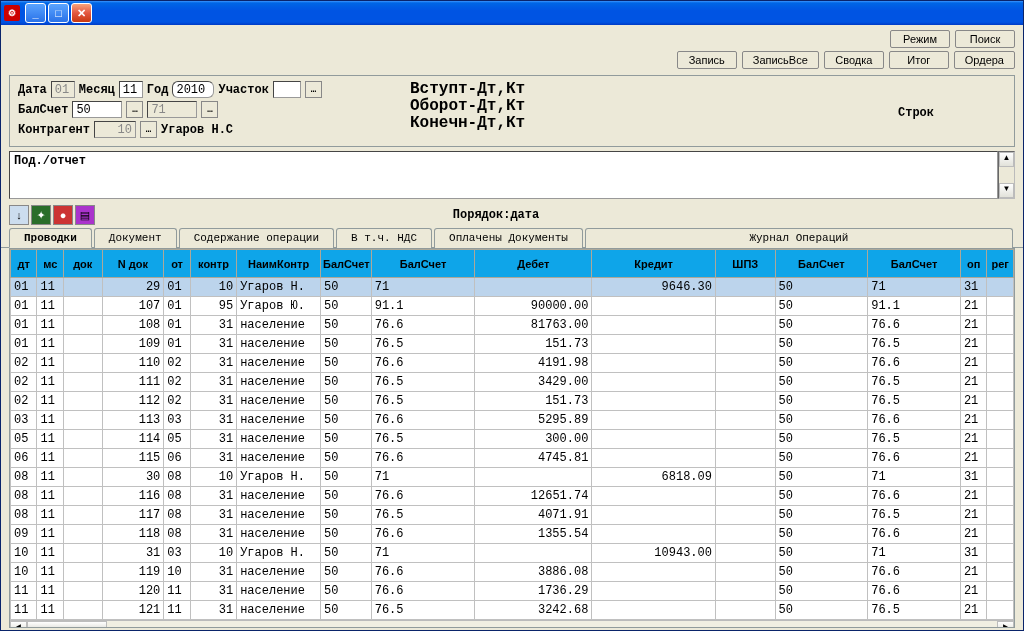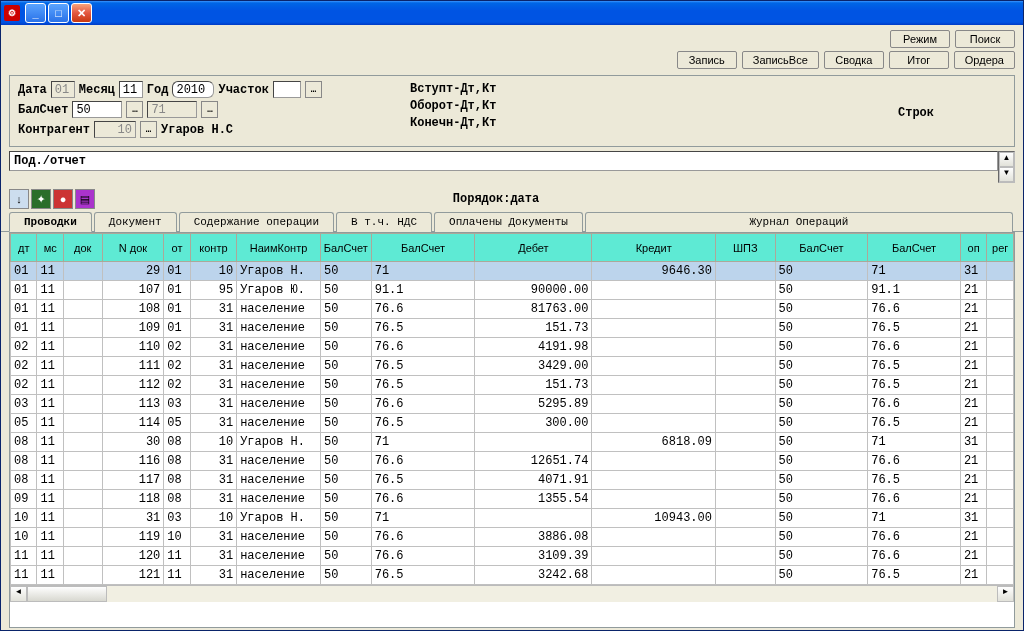--- a/index.html
+++ b/index.html
@@ -14,37 +14,37 @@
 .winbtn.close { background: linear-gradient(to bottom, #f7a37b, #e35840 50%, #c83810); }
 .toolbar-area { padding: 5px 8px 3px; }
 .btnrow { display: flex; justify-content: flex-end; gap: 5px; margin-bottom: 3px; }
 .btn { background: #ece9d8; border: 1px solid #888; border-radius: 2px; padding: 0 10px; font-size: 11px; height: 18px; min-width: 60px; }
 .panel { background: #ece9d8; border: 1px solid #919b9c; padding: 5px 8px; margin: 0 8px 4px; position: relative; }
 .form-row { display: flex; align-items: center; gap: 4px; margin-bottom: 3px; font-family: 'Courier New', monospace; font-size: 12px; font-weight: bold; }
 .lbl { font-weight: bold; }
 .inp { background: #fff; border: 1px inset #999; padding: 1px 3px; font-family: 'Courier New', monospace; font-size: 12px; height: 17px; }
 .inp.dis { background: #ece9d8; color: #888; }
 .dotbtn { width: 17px; height: 17px; background: #ece9d8; border: 1px solid #888; font-size: 9px; display: flex; align-items: center; justify-content: center; }
-.summary-block { position: absolute; left: 400px; top: 5px; font-family: 'Courier New', monospace; font-size: 12px; font-weight: bold; line-height: 17px; }
+.summary-block { position: absolute; left: 400px; top: 5px; font-family: 'Courier New', monospace; font-size: 16px; font-weight: bold; line-height: 17px; }
 .strok { position: absolute; right: 80px; top: 30px; font-family: 'Courier New', monospace; font-size: 12px; font-weight: bold; }
 .memo-area { margin: 0 8px 4px; display: flex; }
-.memo { flex: 1; background: #fff; border: 1px inset #999; height: 20px; padding: 2px 4px; font-family: 'Courier New', monospace; font-size: 12px; font-weight: bold; }
+.memo { flex: 1; background: #fff; border: 1px inset #999; height: 48px; padding: 2px 4px; font-family: 'Courier New', monospace; font-size: 12px; font-weight: bold; }
 .memo-scroll { width: 17px; background: #ece9d8; border: 1px inset #bbb; display: flex; flex-direction: column; justify-content: space-between; }
 .scrbtn { height: 15px; background: linear-gradient(#fefefe,#e2e2da); border: 1px solid #bcbcbc; font-size: 8px; text-align: center; }
 .iconbar { display: flex; align-items: center; padding: 2px 8px; gap: 2px; }
 .ibtn { width: 20px; height: 20px; border: 1px solid #888; display: flex; align-items: center; justify-content: center; font-size: 11px; }
 .order-label { flex: 1; text-align: center; font-family: 'Courier New', monospace; font-size: 12px; font-weight: bold; padding-right: 120px; }
 .tabs { display: flex; border-bottom: 1px solid #919b9c; padding: 0 8px; font-family: 'Courier New', monospace; font-size: 11px; }
 .tab { padding: 3px 14px; border: 1px solid #919b9c; border-bottom: none; background: #ece9d8; margin-right: 2px; position: relative; top: 1px; border-radius: 3px 3px 0 0; }
 .tab.active { background: #ece9d8; border-bottom: 1px solid #ece9d8; font-weight: bold; z-index: 2; }
 .tab.wide { flex: 1; text-align: center; }
 .grid-wrap { flex: 1; margin: 0 8px 2px; border: 1px solid #919b9c; background: #fff; overflow: hidden; display: flex; flex-direction: column; }
 .grid { display: block; }
 .grid table { border-collapse: collapse; width: 100%; table-layout: fixed; }
-.grid th { background: #5eead4; border: 1px solid #aca899; font-weight: normal; font-size: 11px; padding: 2px 2px; height: 28px; overflow: hidden; white-space: nowrap; }
+.grid th { background: #0ea5e9; border: 1px solid #aca899; font-weight: bold; font-size: 11px; padding: 2px 2px; height: 28px; overflow: hidden; white-space: nowrap; }
 .grid td { border: 1px solid #c0c0c0; border-left-color:#c0c0c0; border-right-color:#c0c0c0; padding: 1px 3px; font-family: 'Courier New', monospace; font-size: 12px; height: 19px; overflow: hidden; white-space: nowrap; }
 .grid tr.selected td { background: #bcd4ec; }
 .grid td.r { text-align: right; }
 .hscroll { height: 17px; background: #ece9d8; border-top: 1px solid #bbb; display: flex; }
 .hscroll .scrbtn { width: 17px; height: 100%; }
 .hscroll .track { flex: 1; background: #f1efe2; position: relative; }
 .hscroll .thumb { position: absolute; left: 0; width: 80px; height: 100%; background: linear-gradient(#fefefe,#d8d8d0); border: 1px solid #bcbcbc; }
 </style>
 </head>
 <body>
@@ -329,20 +329,38 @@
               <td>76.5</td>
               <td class="r">300.00</td>
               <td class="r"></td>
               <td></td>
               <td>50</td>
               <td>76.5</td>
               <td>21</td>
               <td></td>
             </tr>
             <tr>
+              <td>06</td>
+              <td>11</td>
+              <td></td>
+              <td class="r">115</td>
+              <td>06</td>
+              <td class="r">31</td>
+              <td>население</td>
+              <td>50</td>
+              <td>76.6</td>
+              <td class="r">4745.81</td>
+              <td class="r"></td>
+              <td></td>
+              <td>50</td>
+              <td>76.6</td>
+              <td>21</td>
+              <td></td>
+            </tr>
+            <tr>
               <td>08</td>
               <td>11</td>
               <td></td>
               <td class="r">30</td>
               <td>08</td>
               <td class="r">10</td>
               <td>Угаров Н.</td>
               <td>50</td>
               <td>71</td>
               <td class="r"></td>
@@ -446,21 +464,21 @@
             <tr>
               <td>11</td>
               <td>11</td>
               <td></td>
               <td class="r">120</td>
               <td>11</td>
               <td class="r">31</td>
               <td>население</td>
               <td>50</td>
               <td>76.6</td>
-              <td class="r">3109.39</td>
+              <td class="r">1736.29</td>
               <td class="r"></td>
               <td></td>
               <td>50</td>
               <td>76.6</td>
               <td>21</td>
               <td></td>
             </tr>
             <tr>
               <td>11</td>
               <td>11</td>

